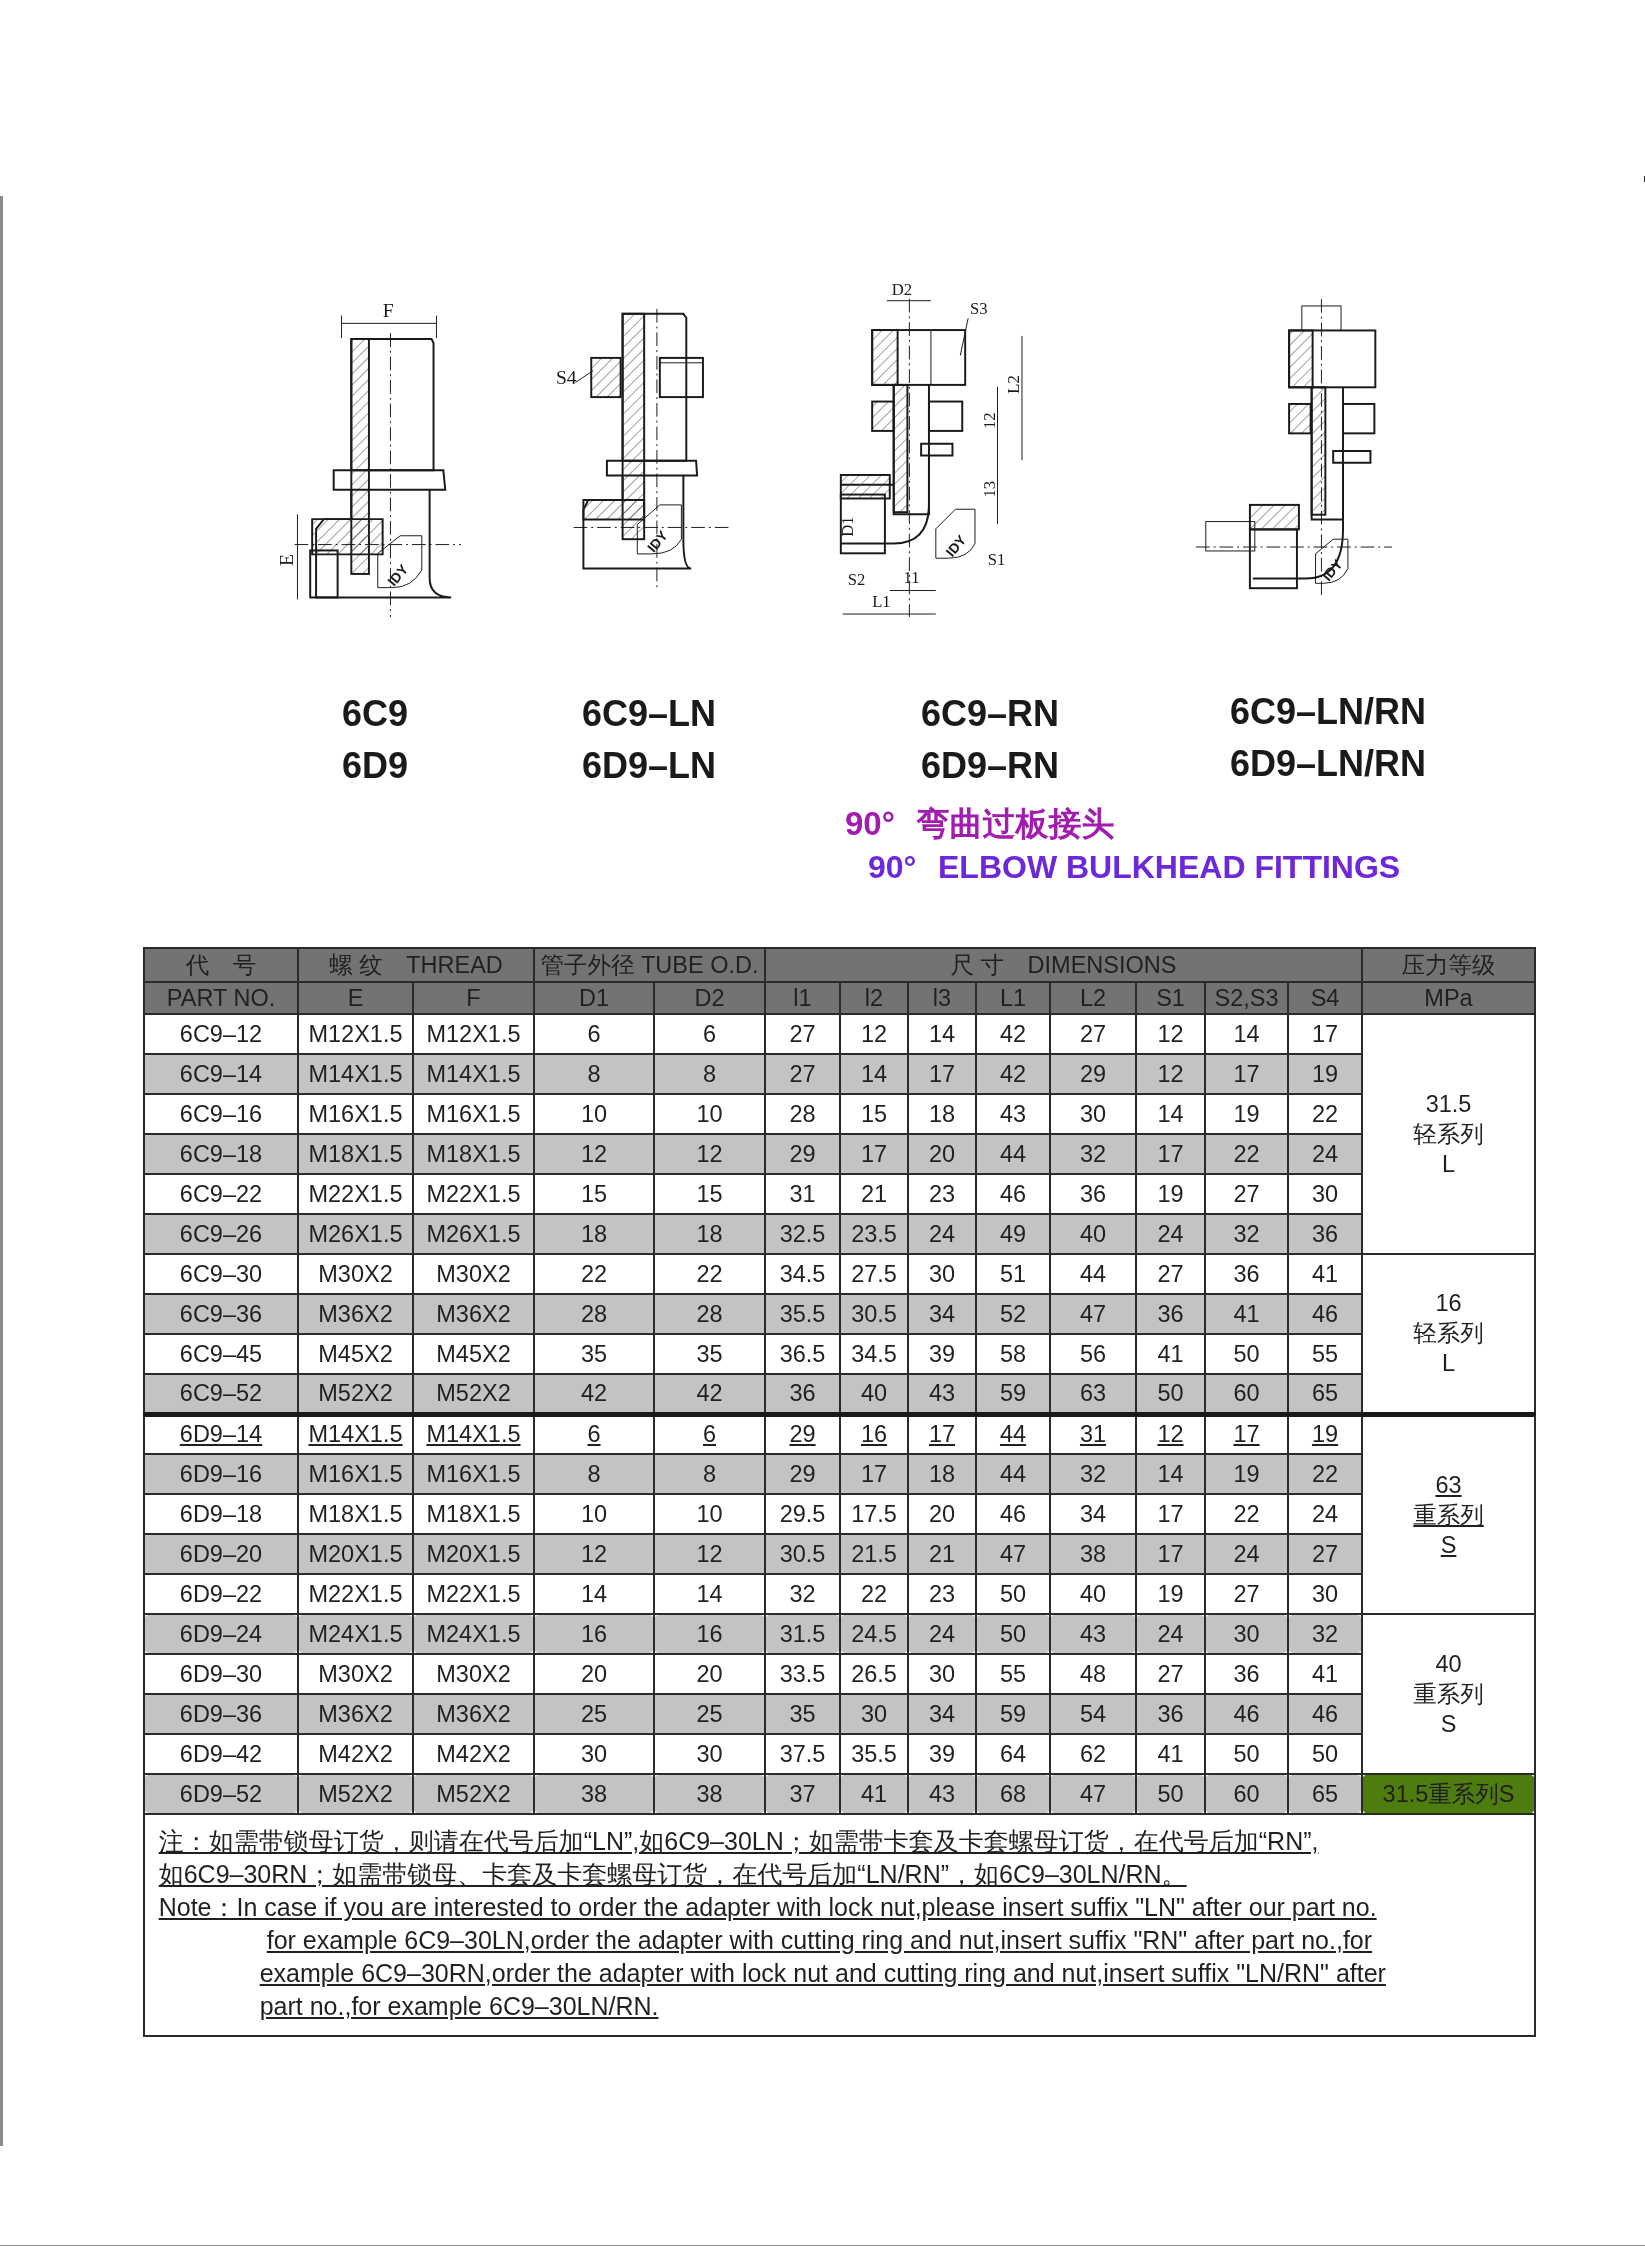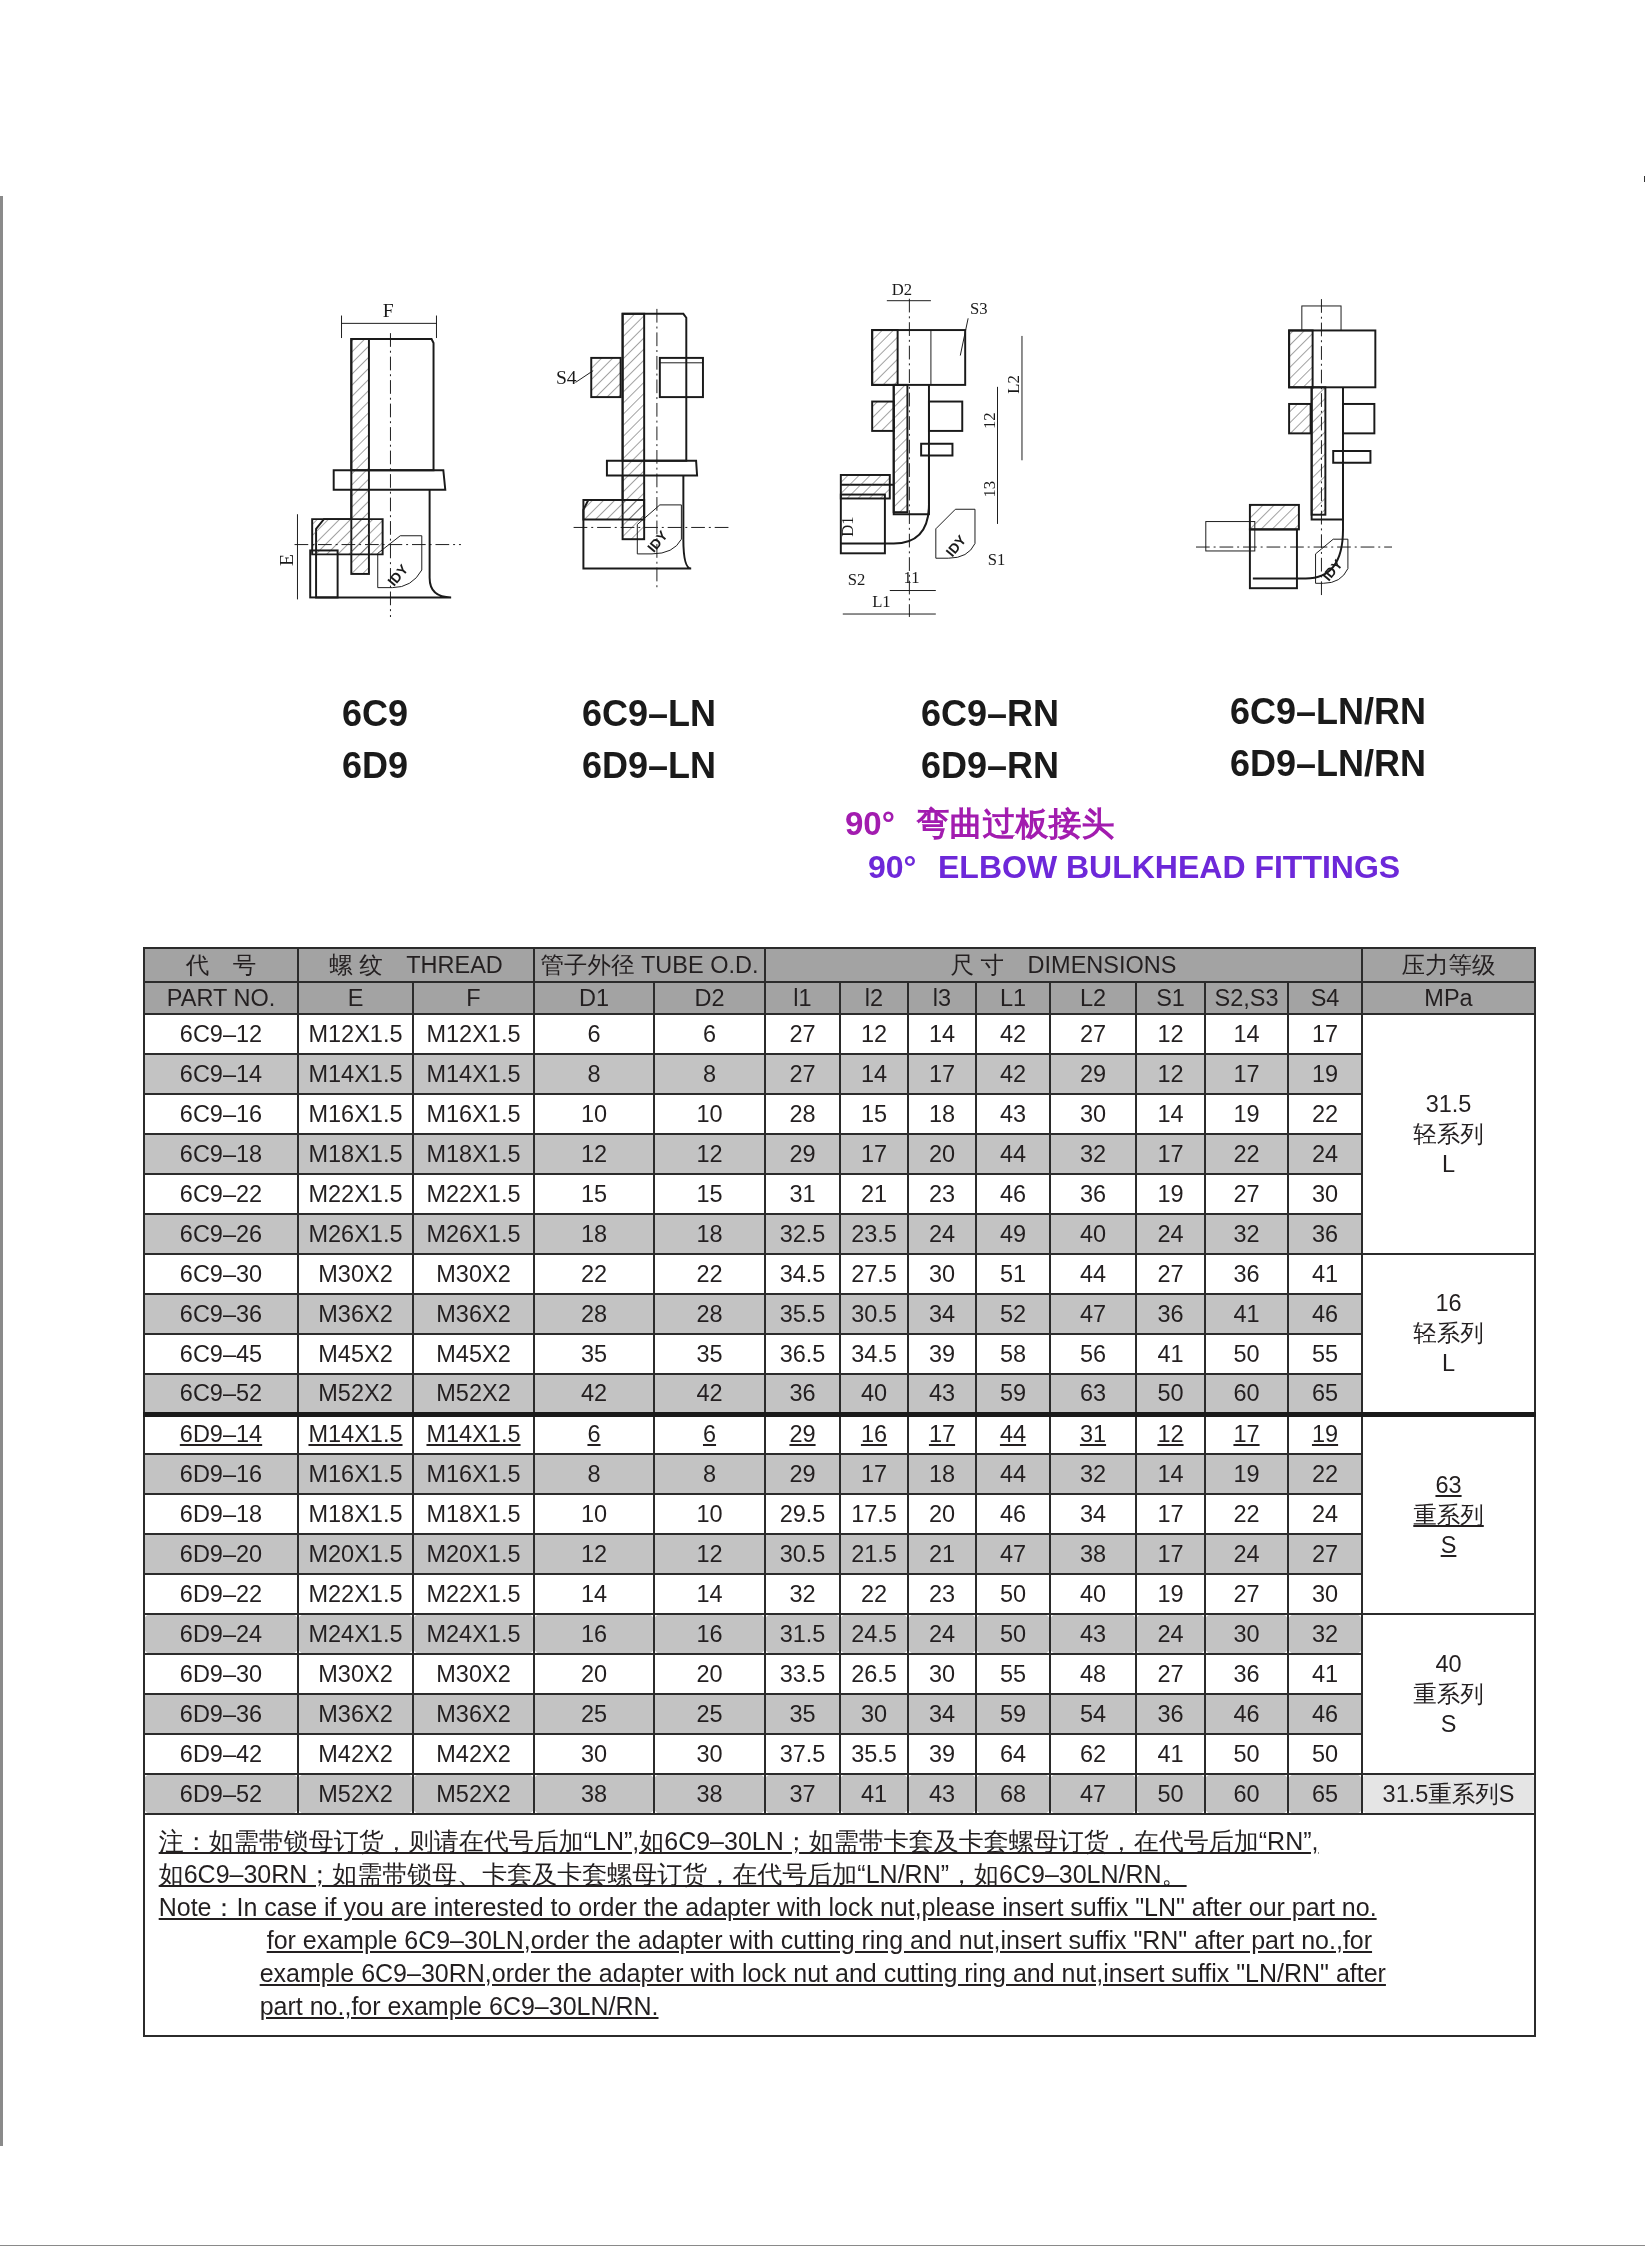--- a/index.html
+++ b/index.html
@@ -13,24 +13,24 @@
   .drawing svg { display: block; }
 
   .model-label { position: absolute; font-weight: bold; font-size: 36px; line-height: 1; letter-spacing: 0px; color: #1a1a1a; white-space: nowrap; margin-top: 48px; }
 
   .title-cn { position: absolute; left: 845px; top: 802px; font-size: 33px; font-weight: bold; color: #a21caf; white-space: nowrap; }
   .title-en { position: absolute; left: 868px; top: 849px; font-size: 32px; font-weight: bold; color: #6d28d9; white-space: nowrap; }
   .title-cn .deg, .title-en .deg { display: inline-block; margin-right: 21.6px; }
 
   table.spec { position: absolute; left: 143px; top: 947px; width: 1389px; border-collapse: collapse; table-layout: fixed; border: 2.9px solid #2b2b2b; }
   table.spec td, table.spec th { border: 2px solid #2b2b2b; text-align: center; vertical-align: middle; font-weight: normal; font-size: 23.5px; height: 40px; padding: 0; white-space: nowrap; color: #231f20; }
-  table.spec thead th { background: #a3a3a3; height: 32px; font-size: 23.5px; }
+  table.spec thead th { background: #737373; height: 32px; font-size: 23.5px; }
   table.spec tr.shade td.v { background: #c3c3c3; }
   table.spec td.mpa { background: #ffffff; font-size: 23.5px; line-height: 30px; white-space: normal; }
-  table.spec td.mpa.shade-mpa { background: #e5e5e5; }
+  table.spec td.mpa.shade-mpa { background: #4d7c0f; }
   table.spec tr.group-start td { border-top: 2.9px solid #2b2b2b; border-radius: 7px; }
   table.spec tr.heavy-start td { border-top: 5.9px solid #1a1a1a; text-decoration: underline; }
   table.spec td.notes { text-align: left; vertical-align: top; white-space: normal; padding: 9.8px 0 11.8px 13.7px; height: auto; font-size: 25px; line-height: 33px; border-top: 2.9px solid #2b2b2b; text-decoration: underline; }
   .note-line { display: block; }
   .indent1 { padding-left: 108px; }
   .indent2 { padding-left: 101px; }
 </style>
 </head>
 <body>
 

